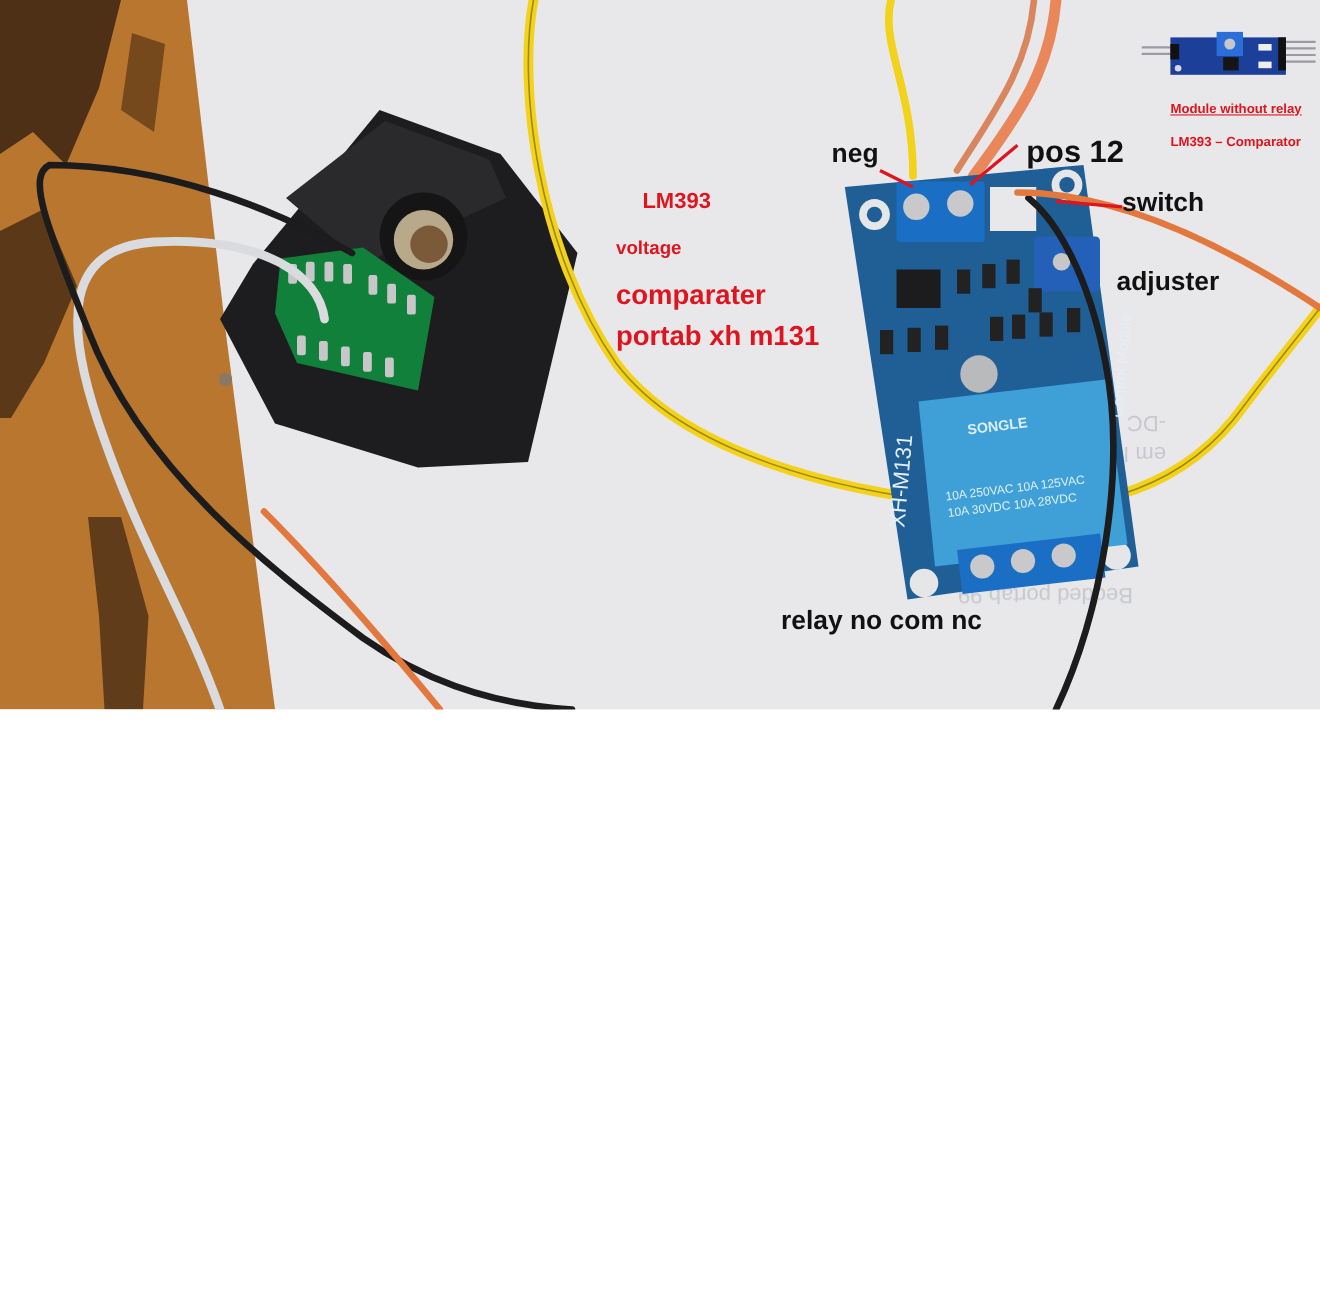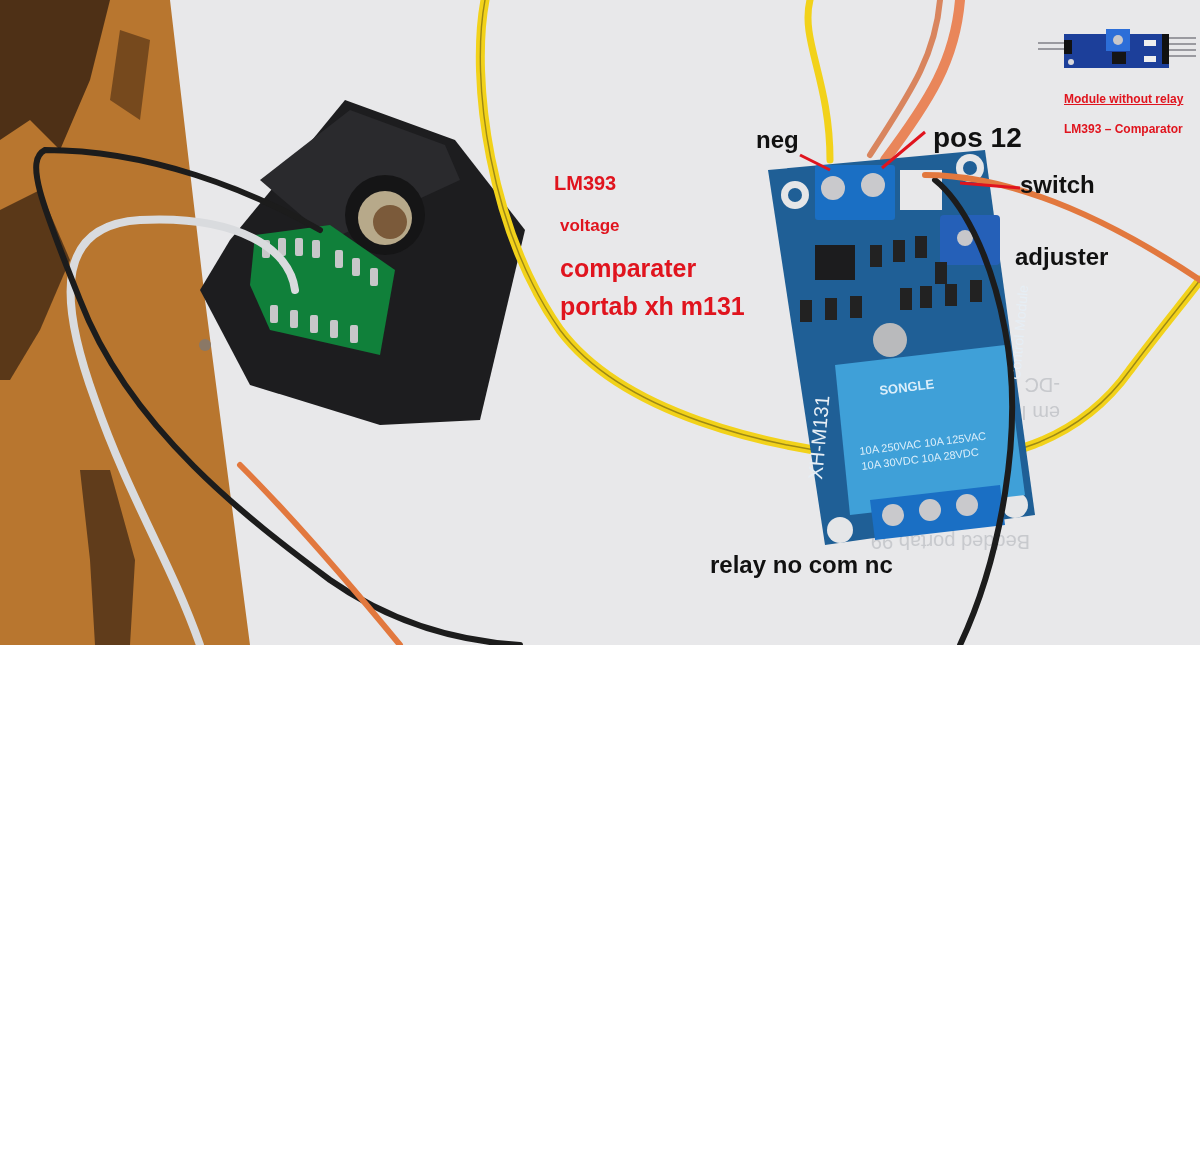--- a/index.html
+++ b/index.html
@@ -131,21 +131,21 @@
       <path d="M925,175 C990,175 1080,200 1200,280" stroke="#e2783e" stroke-width="6"></path>
     </g>
 
     <g stroke="#e0141e" stroke-width="3">
       <line x1="800" y1="155" x2="830" y2="170"></line>
       <line x1="925" y1="132" x2="882" y2="168"></line>
       <line x1="1020" y1="188" x2="960" y2="183"></line>
     </g>
   </svg>
 
-  <div class="lbl red" style="left:554px;top:173px;font-size:20px;">LM393</div>
+  <div class="lbl red" style="left:584px;top:173px;font-size:20px;">LM393</div>
   <div class="lbl red" style="left:560px;top:217px;font-size:17px;">voltage</div>
   <div class="lbl red" style="left:560px;top:256px;font-size:25px;">comparater</div>
   <div class="lbl red" style="left:560px;top:294px;font-size:25px;">portab xh m131</div>
 
   <div class="lbl blk" style="left:756px;top:128px;font-size:24px;">neg</div>
   <div class="lbl blk" style="left:933px;top:105px;font-size:28px;margin-top:19px;">pos 12</div>
   <div class="lbl blk" style="left:1020px;top:173px;font-size:24px;">switch</div>
   <div class="lbl blk" style="left:1015px;top:245px;font-size:24px;text-align:right;">adjuster</div>
   <div class="lbl blk" style="left:710px;top:553px;font-size:24px;">relay no com nc</div>
 

